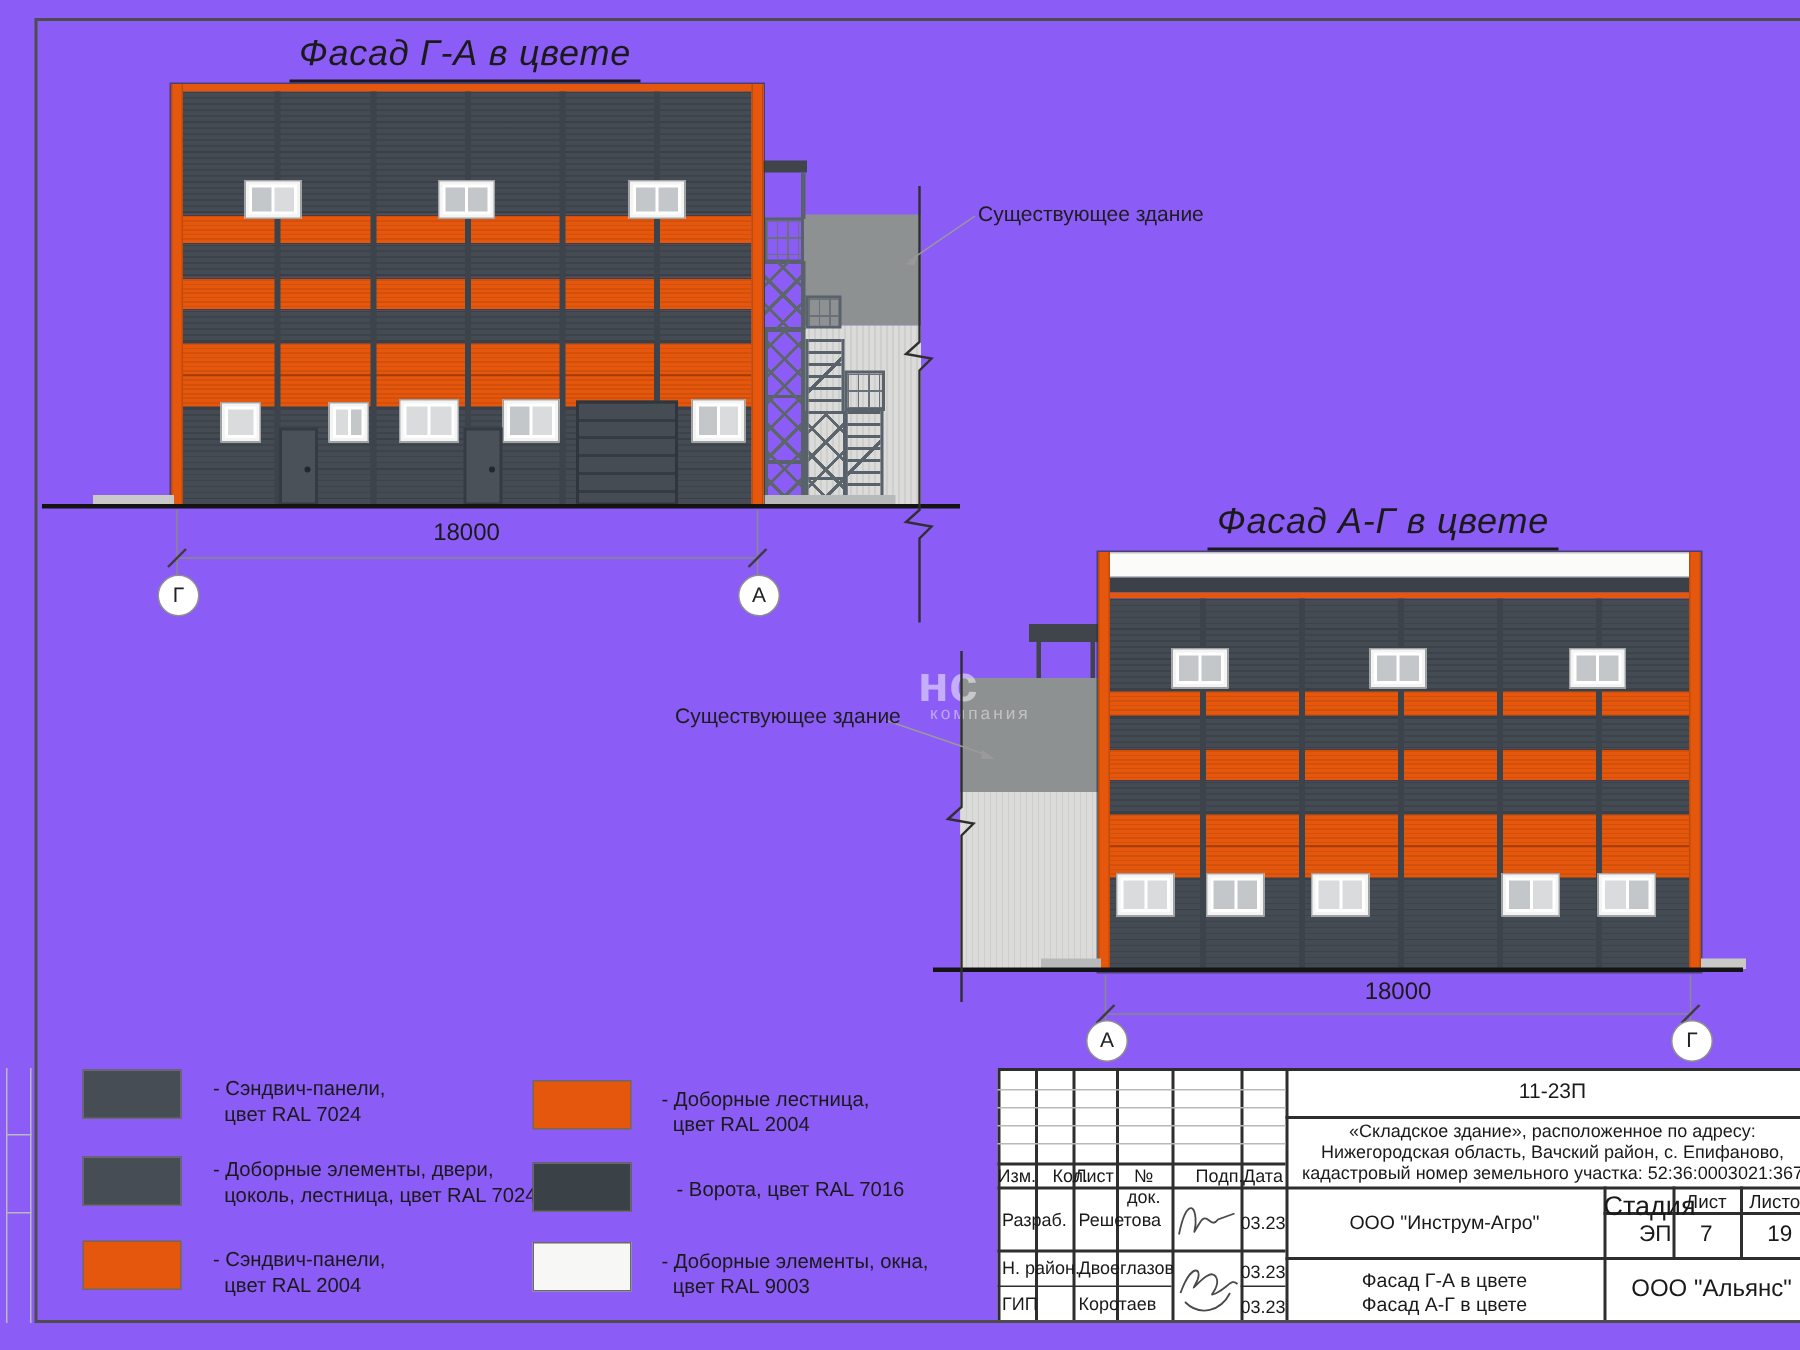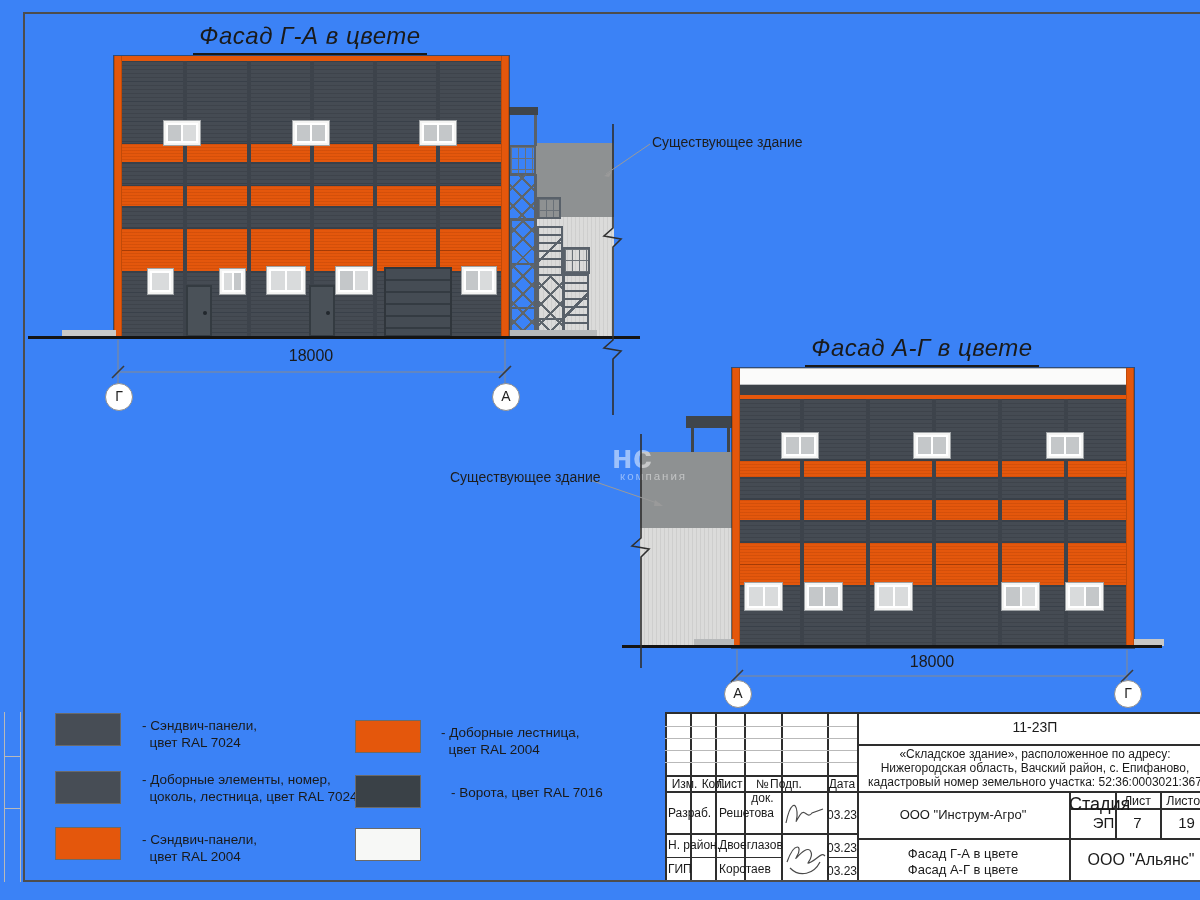--- a/index.html
+++ b/index.html
@@ -1,16 +1,16 @@
 <!DOCTYPE html>
 <html><head>
 <meta charset="utf-8">
 <style>
   html,body{margin:0;padding:0;background:#fff;}
-  #sheet{position:relative;width:1200px;height:900px;background:#3b82f6;overflow:hidden;
+  #sheet{position:relative;width:1200px;height:900px;background:#8b5cf6;overflow:hidden;
          font-family:"Liberation Sans","DejaVu Sans",sans-serif;color:#1a1a1a;}
   .abs{position:absolute;}
   
   .frame{border:2px solid #4d4d4d;}
   .mline{background:#b9b9b9;}
   
   .bwrap{box-shadow:0 0 0 1px rgba(42,47,53,.65);}
   .panel-dark{background-color:#454B53;
     background-image:repeating-linear-gradient(to bottom,#394049 0 1px,transparent 1px 20px),
                      repeating-linear-gradient(to bottom,rgba(0,0,0,.10) 0 1px,transparent 1px 4px);}
@@ -247,28 +247,29 @@
   <div class="abs note" style="left:652px;top:134px;z-index:8">Существующее здание</div>
 
   <div class="abs dimtxt" style="left:872px;top:653px;width:120px;z-index:8">18000</div>
   <div class="abs axis" style="left:724px;top:680px;z-index:8">А</div>
   <div class="abs axis" style="left:1114px;top:680px;z-index:8">Г</div>
   <div class="abs note" style="left:450px;top:469px;z-index:8">Существующее здание</div>
 
   <div class="abs swatch" style="left: 55px; top: 713px; z-index: 9; background: rgb(71, 77, 85);"></div>
   <div class="abs legtxt" style="left:142px;top:717px;z-index:9"><span>- Сэндвич-панели,</span><br><span>  цвет RAL 7024</span></div>
   <div class="abs swatch" style="left: 55px; top: 771px; z-index: 9; background: rgb(71, 77, 85);"></div>
-  <div class="abs legtxt" style="left:142px;top:771px;z-index:9"><span>- Доборные элементы, номер,</span><br><span>  цоколь, лестница, цвет RAL 7024</span></div>
+  <div class="abs legtxt" style="left:142px;top:771px;z-index:9"><span>- Доборные элементы, двери,</span><br><span>  цоколь, лестница, цвет RAL 7024</span></div>
   <div class="abs swatch" style="left: 55px; top: 827px; z-index: 9; background: rgb(228, 87, 12);"></div>
   <div class="abs legtxt" style="left:142px;top:831px;z-index:9"><span>- Сэндвич-панели,</span><br><span>  цвет RAL 2004</span></div>
   <div class="abs swatch" style="left: 355px; top: 720px; z-index: 9; background: rgb(228, 87, 12);"></div>
   <div class="abs legtxt" style="left:441px;top:724px;z-index:9"><span>- Доборные лестница,</span><br><span>  цвет RAL 2004</span></div>
   <div class="abs swatch" style="left: 355px; top: 775px; z-index: 9; background: rgb(58, 65, 71);"></div>
   <div class="abs legtxt" style="left:451px;top:784px;z-index:9"><span>- Ворота, цвет RAL 7016</span></div>
   <div class="abs swatch" style="left: 355px; top: 828px; z-index: 9; background: rgb(247, 248, 246);"></div>
+  <div class="abs legtxt" style="left:441px;top:832px;z-index:9"><span>- Доборные элементы, окна,</span><br><span>  цвет RAL 9003</span></div>
 
   <div class="abs" style="left:665px;top:712px;width:548px;height:170px;border:2px solid #2E2E2E;box-sizing:border-box;background:#fff;z-index:9"></div>
 
   <div class="abs tl" style="left:690px;top:712px;width:1.5px;height:170px;z-index:10"></div>
   <div class="abs tl" style="left:715px;top:712px;width:1.5px;height:170px;z-index:10"></div>
   <div class="abs tl" style="left:744px;top:712px;width:1.5px;height:170px;z-index:10"></div>
   <div class="abs tl" style="left:781px;top:712px;width:1.5px;height:170px;z-index:10"></div>
   <div class="abs tl" style="left:827px;top:712px;width:1.5px;height:170px;z-index:10"></div>
   <div class="abs tl" style="left:857px;top:712px;width:2px;height:170px;z-index:10"></div>
   <div class="abs tl" style="left:1069px;top:791px;width:1.5px;height:91px;z-index:10"></div>
@@ -281,25 +282,25 @@
   <div class="abs tlf" style="left:665px;top:762px;width:192px;height:1px;z-index:10"></div>
   <div class="abs tl" style="left:665px;top:775px;width:192px;height:1.5px;z-index:10"></div>
   <div class="abs tl" style="left:665px;top:791px;width:548px;height:1.5px;z-index:10"></div>
   <div class="abs tl" style="left:665px;top:833px;width:192px;height:1.5px;z-index:10"></div>
   <div class="abs tl" style="left:665px;top:857px;width:116px;height:1px;z-index:10"></div>
   <div class="abs tl" style="left:827px;top:857px;width:30px;height:1px;z-index:10"></div>
   <div class="abs tl" style="left:857px;top:744px;width:356px;height:1.5px;z-index:10"></div>
   <div class="abs tl" style="left:1069px;top:808px;width:144px;height:1.5px;z-index:10"></div>
   <div class="abs tl" style="left:857px;top:838px;width:356px;height:1.5px;z-index:10"></div>
 
-  <div class="abs tb tbc" style="left:665px;top:777px;width:39px;z-index:11">Изм.</div>
+  <div class="abs tb tbc" style="left:665px;top:777px;width:25px;z-index:11">Изм.</div>
   <div class="abs tb tbc" style="left:690px;top:777px;width:47px;z-index:11">Кол.</div>
   <div class="abs tb tbc" style="left:715px;top:777px;width:29px;z-index:11">Лист</div>
   <div class="abs tb tbc" style="left:744px;top:777px;width:37px;z-index:11">№ док.</div>
-  <div class="abs tb tbc" style="left:754px;top:777px;width:64px;z-index:11">Подп.</div>
+  <div class="abs tb tbc" style="left:781px;top:777px;width:64px;z-index:11">Подп.</div>
   <div class="abs tb tbc" style="left:827px;top:777px;width:30px;z-index:11">Дата</div>
 
   <div class="abs tb" style="left:668px;top:806px;z-index:11">Разраб.</div>
   <div class="abs tb" style="left:719px;top:806px;z-index:11">Решетова</div>
   <div class="abs tb tbc" style="left:827px;top:808px;width:30px;z-index:11">03.23</div>
   <div class="abs tb" style="left:668px;top:838px;z-index:11">Н. район.</div>
   <div class="abs tb" style="left:719px;top:838px;z-index:11">Двоеглазов</div>
   <div class="abs tb tbc" style="left:827px;top:841px;width:30px;z-index:11">03.23</div>
   <div class="abs tb" style="left:668px;top:862px;z-index:11">ГИП</div>
   <div class="abs tb" style="left:719px;top:862px;z-index:11">Коротаев</div>

